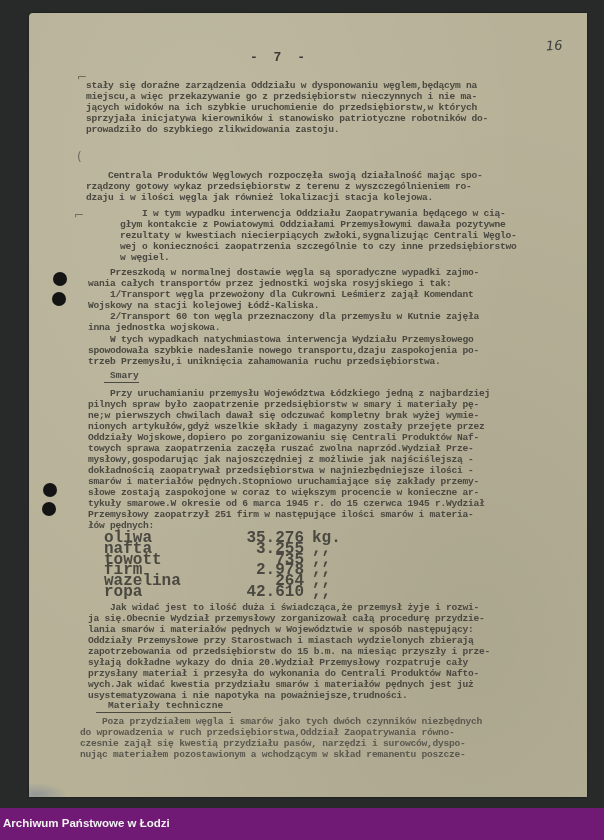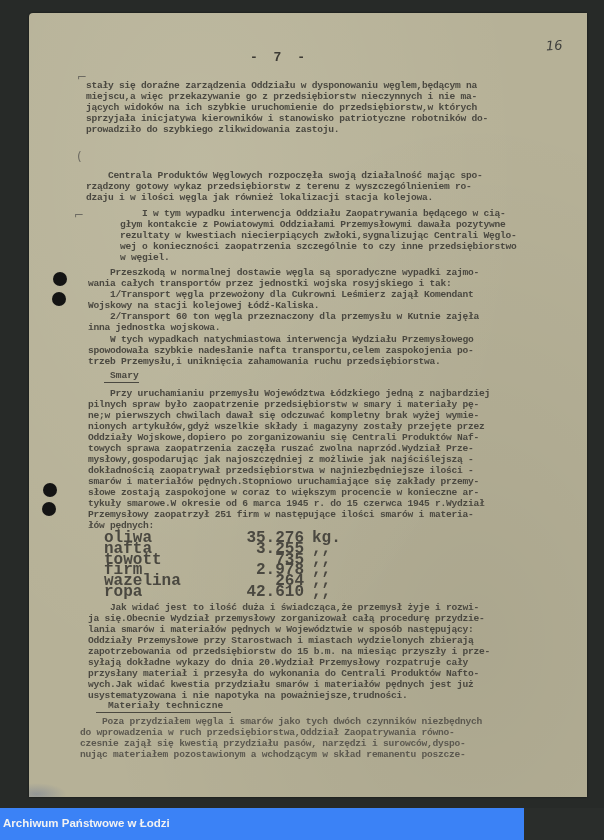--- a/index.html
+++ b/index.html
@@ -107,23 +107,23 @@
       color: #4a4840;
     }
     .table-row { position: relative; height: 10.8px; width: 240px; }
     .table-row .item { position: absolute; left: 0; }
     .table-row .qty { position: absolute; right: 40px; text-align: right; }
     .table-row .unit { position: absolute; left: 208px; }
     .footer {
       position: absolute;
       left: 0;
       top: 808px;
-      width: 524px;
+      width: 604px;
       height: 32px;
-      background: #3b82f6;
+      background: #701a75;
     }
     .footer-label {
       position: absolute;
       left: 3px;
       top: 9px;
       font-family: "Liberation Sans", sans-serif;
       font-weight: bold;
       font-size: 11.5px;
       color: #f2f2f2;
     }
@@ -163,21 +163,21 @@
 rezultaty w kwestiach niecierpiących zwłoki,sygnalizując Centrali Węglo-
 wej o konieczności zaopatrzenia szczególnie to czy inne przedsiębiorstwo
 w węgiel.</div>
   <div class="typed" style="left:88px; top:267px;">    Przeszkodą w normalnej dostawie węgla są sporadyczne wypadki zajmo-
 wania całych transportów przez jednostki wojska rosyjskiego i tak:
     1/Transport węgla przewożony dla Cukrowni Leśmierz zajął Komendant
 Wojskowy na stacji kolejowej Łódź-Kaliska.
     2/Transport 60 ton węgla przeznaczony dla przemysłu w Kutnie zajęła
 inna jednostka wojskowa.</div>
   <div class="typed" style="left:88px; top:334px;">    W tych wypadkach natychmiastowa interwencja Wydziału Przemysłowego
-spowodowała szybkie nadesłanie nafta transportu,celem zaspokojenia po-
+spowodowała szybkie nadesłanie nowego transportu,dzaju zaspokojenia po-
 trzeb Przemysłu,i uniknięcia zahamowania ruchu przedsiębiorstwa.</div>
 
   <div class="heading-underlined" style="left:104px; top:370px; padding-left:6px;">Smary</div>
 
   <div class="typed" style="left:88px; top:388px;">    Przy uruchamianiu przemysłu Województwa Łódzkiego jedną z najbardziej
 pilnych spraw było zaopatrzenie przedsiębiorstw w smary i materiały pę-
 ne;w pierwszych chwilach dawał się odczuwać kompletny brak wyżej wymie-
 nionych artykułów,gdyż wszelkie składy i magazyny zostały przejęte przez
 Oddziały Wojskowe,dopiero po zorganizowaniu się Centrali Produktów Naf-
 towych sprawa zaopatrzenia zaczęła ruszać zwolna naprzód.Wydział Prze-

